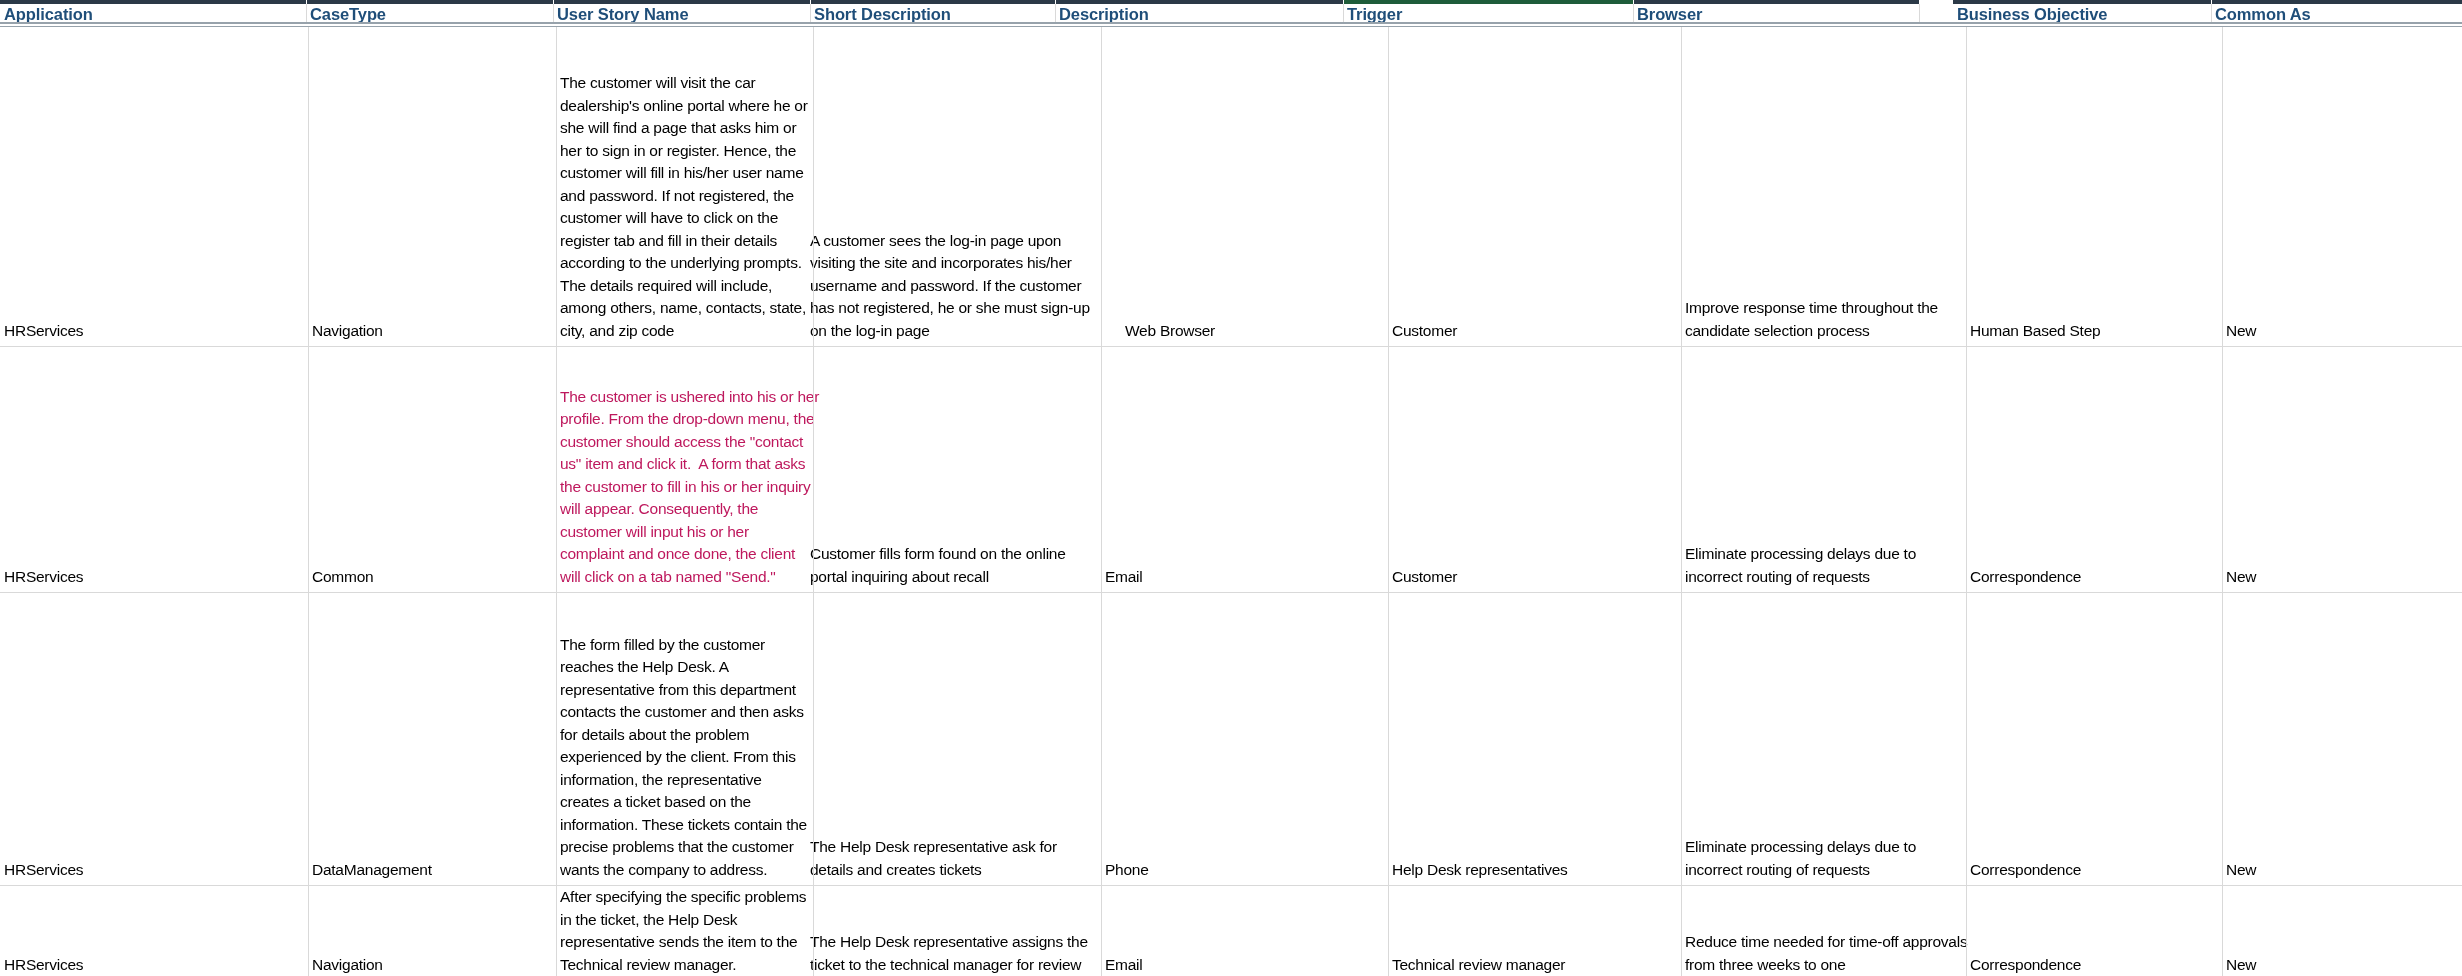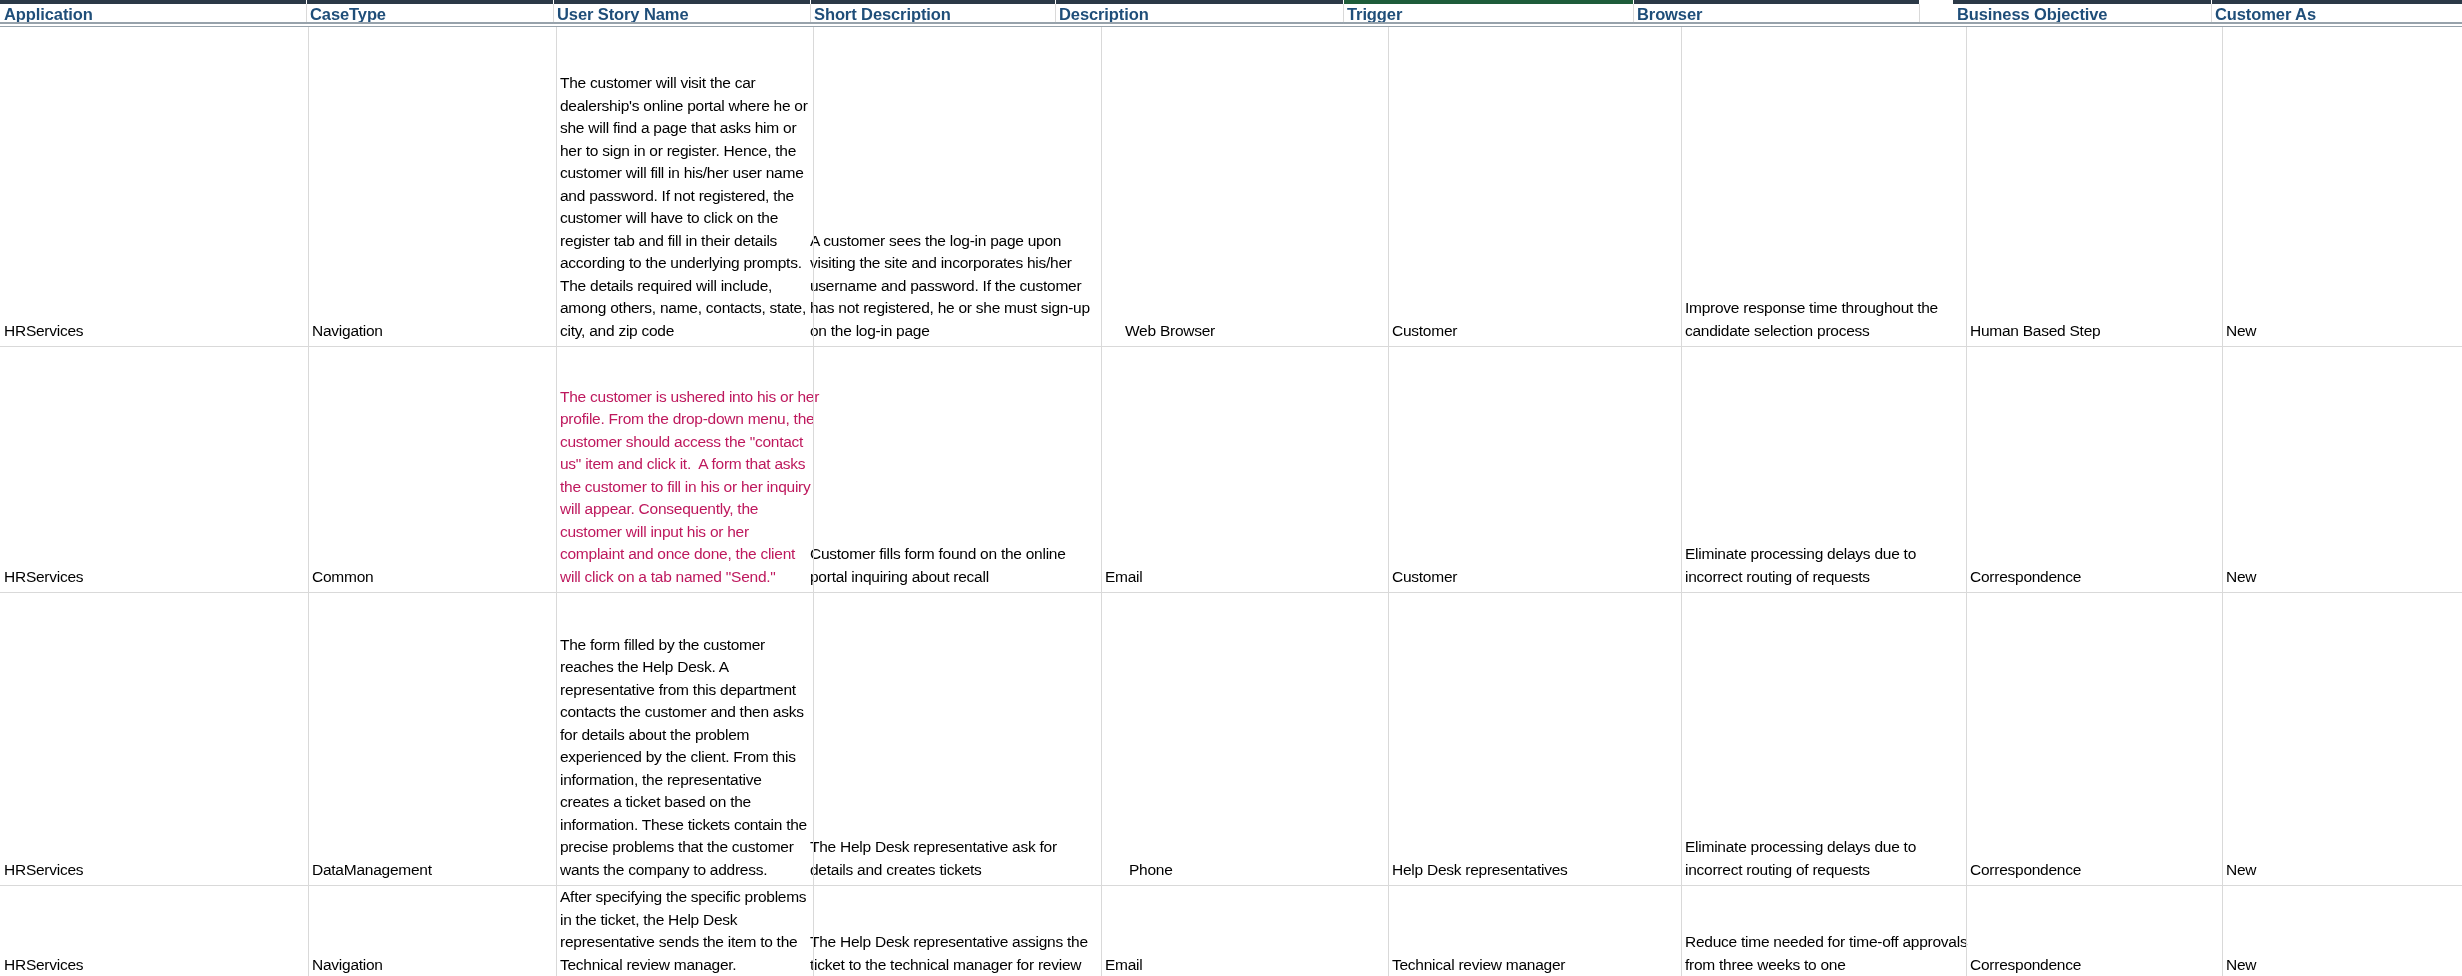--- a/index.html
+++ b/index.html
@@ -33,21 +33,21 @@
 
 <div id="sheet" style="background: rgb(255, 255, 255);">
     <div class="hcell" style="left: 0px; width: 306px; color: rgb(31, 78, 121); border-top: 4px solid rgb(43, 57, 71);">Application</div>
     <div class="hcell" style="left: 306px; width: 247px; color: rgb(31, 78, 121); border-top: 4px solid rgb(43, 57, 71);">CaseType</div>
     <div class="hcell" style="left: 553px; width: 257px; color: rgb(31, 78, 121); border-top: 4px solid rgb(43, 57, 71);">User Story Name</div>
     <div class="hcell" style="left: 810px; width: 245px; color: rgb(31, 78, 121); border-top: 4px solid rgb(43, 57, 71);">Short Description</div>
     <div class="hcell" style="left: 1055px; width: 288px; color: rgb(31, 78, 121); border-top: 4px solid rgb(43, 57, 71);">Description</div>
     <div class="hcell" style="left: 1343px; width: 290px; color: rgb(31, 78, 121); border-top: 4px solid rgb(30, 92, 58);">Trigger</div>
     <div class="hcell" style="left: 1633px; width: 286px; color: rgb(31, 78, 121); border-top: 4px solid rgb(43, 57, 71);">Browser</div>
     <div class="hcell" style="left: 1919px; width: 292px; color: rgb(31, 78, 121); border-top: 4px solid rgb(43, 57, 71); margin-left: 34px;">Business Objective</div>
-    <div class="hcell" style="left: 2211px; width: 251px; color: rgb(31, 78, 121); border-top: 4px solid rgb(43, 57, 71);">Customer As</div>
+    <div class="hcell" style="left: 2211px; width: 251px; color: rgb(31, 78, 121); border-top: 4px solid rgb(43, 57, 71);">Common As</div>
     <div class="dbl" style="border-top: 2px solid rgb(151, 162, 171); border-bottom: 1px solid rgb(151, 162, 171);"></div>
     <div class="cell" style="left: 0px; width: 308px; top: 27px; height: 319px; color: rgb(0, 0, 0);">
       <span>HRServices</span>
     </div>
     <div class="cell" style="left: 308px; width: 248px; top: 27px; height: 319px; color: rgb(0, 0, 0);">
       <span>Navigation</span>
     </div>
     <div class="cell" style="left: 556px; width: 257px; top: 27px; height: 319px; color: rgb(0, 0, 0);">
       <span>The customer will visit the car
 dealership's online portal where he or
@@ -138,21 +138,21 @@
 precise problems that the customer
 wants the company to address.</span>
     </div>
     <div class="cell" style="left: 308px; width: 248px; top: 592px; height: 293px; color: rgb(0, 0, 0);">
       <span>DataManagement</span>
     </div>
     <div class="cell clipleft" style="left: 813px; width: 288px; top: 592px; height: 293px; color: rgb(0, 0, 0);">
       <span>The Help Desk representative ask for
 details and creates tickets</span>
     </div>
-    <div class="cell" style="left: 1101px; width: 287px; top: 592px; height: 293px; color: rgb(0, 0, 0); padding-left: 24px;">
+    <div class="cell" style="left: 1101px; width: 287px; top: 592px; height: 293px; color: rgb(0, 0, 0);">
       <span>Phone</span>
     </div>
     <div class="cell" style="left: 1388px; width: 293px; top: 592px; height: 293px; color: rgb(0, 0, 0);">
       <span>Help Desk representatives</span>
     </div>
     <div class="cell" style="left: 1681px; width: 285px; top: 592px; height: 293px; color: rgb(0, 0, 0);">
       <span>Eliminate processing delays due to
 incorrect routing of requests</span>
     </div>
     <div class="cell" style="left: 1966px; width: 256px; top: 592px; height: 293px; color: rgb(0, 0, 0);">

